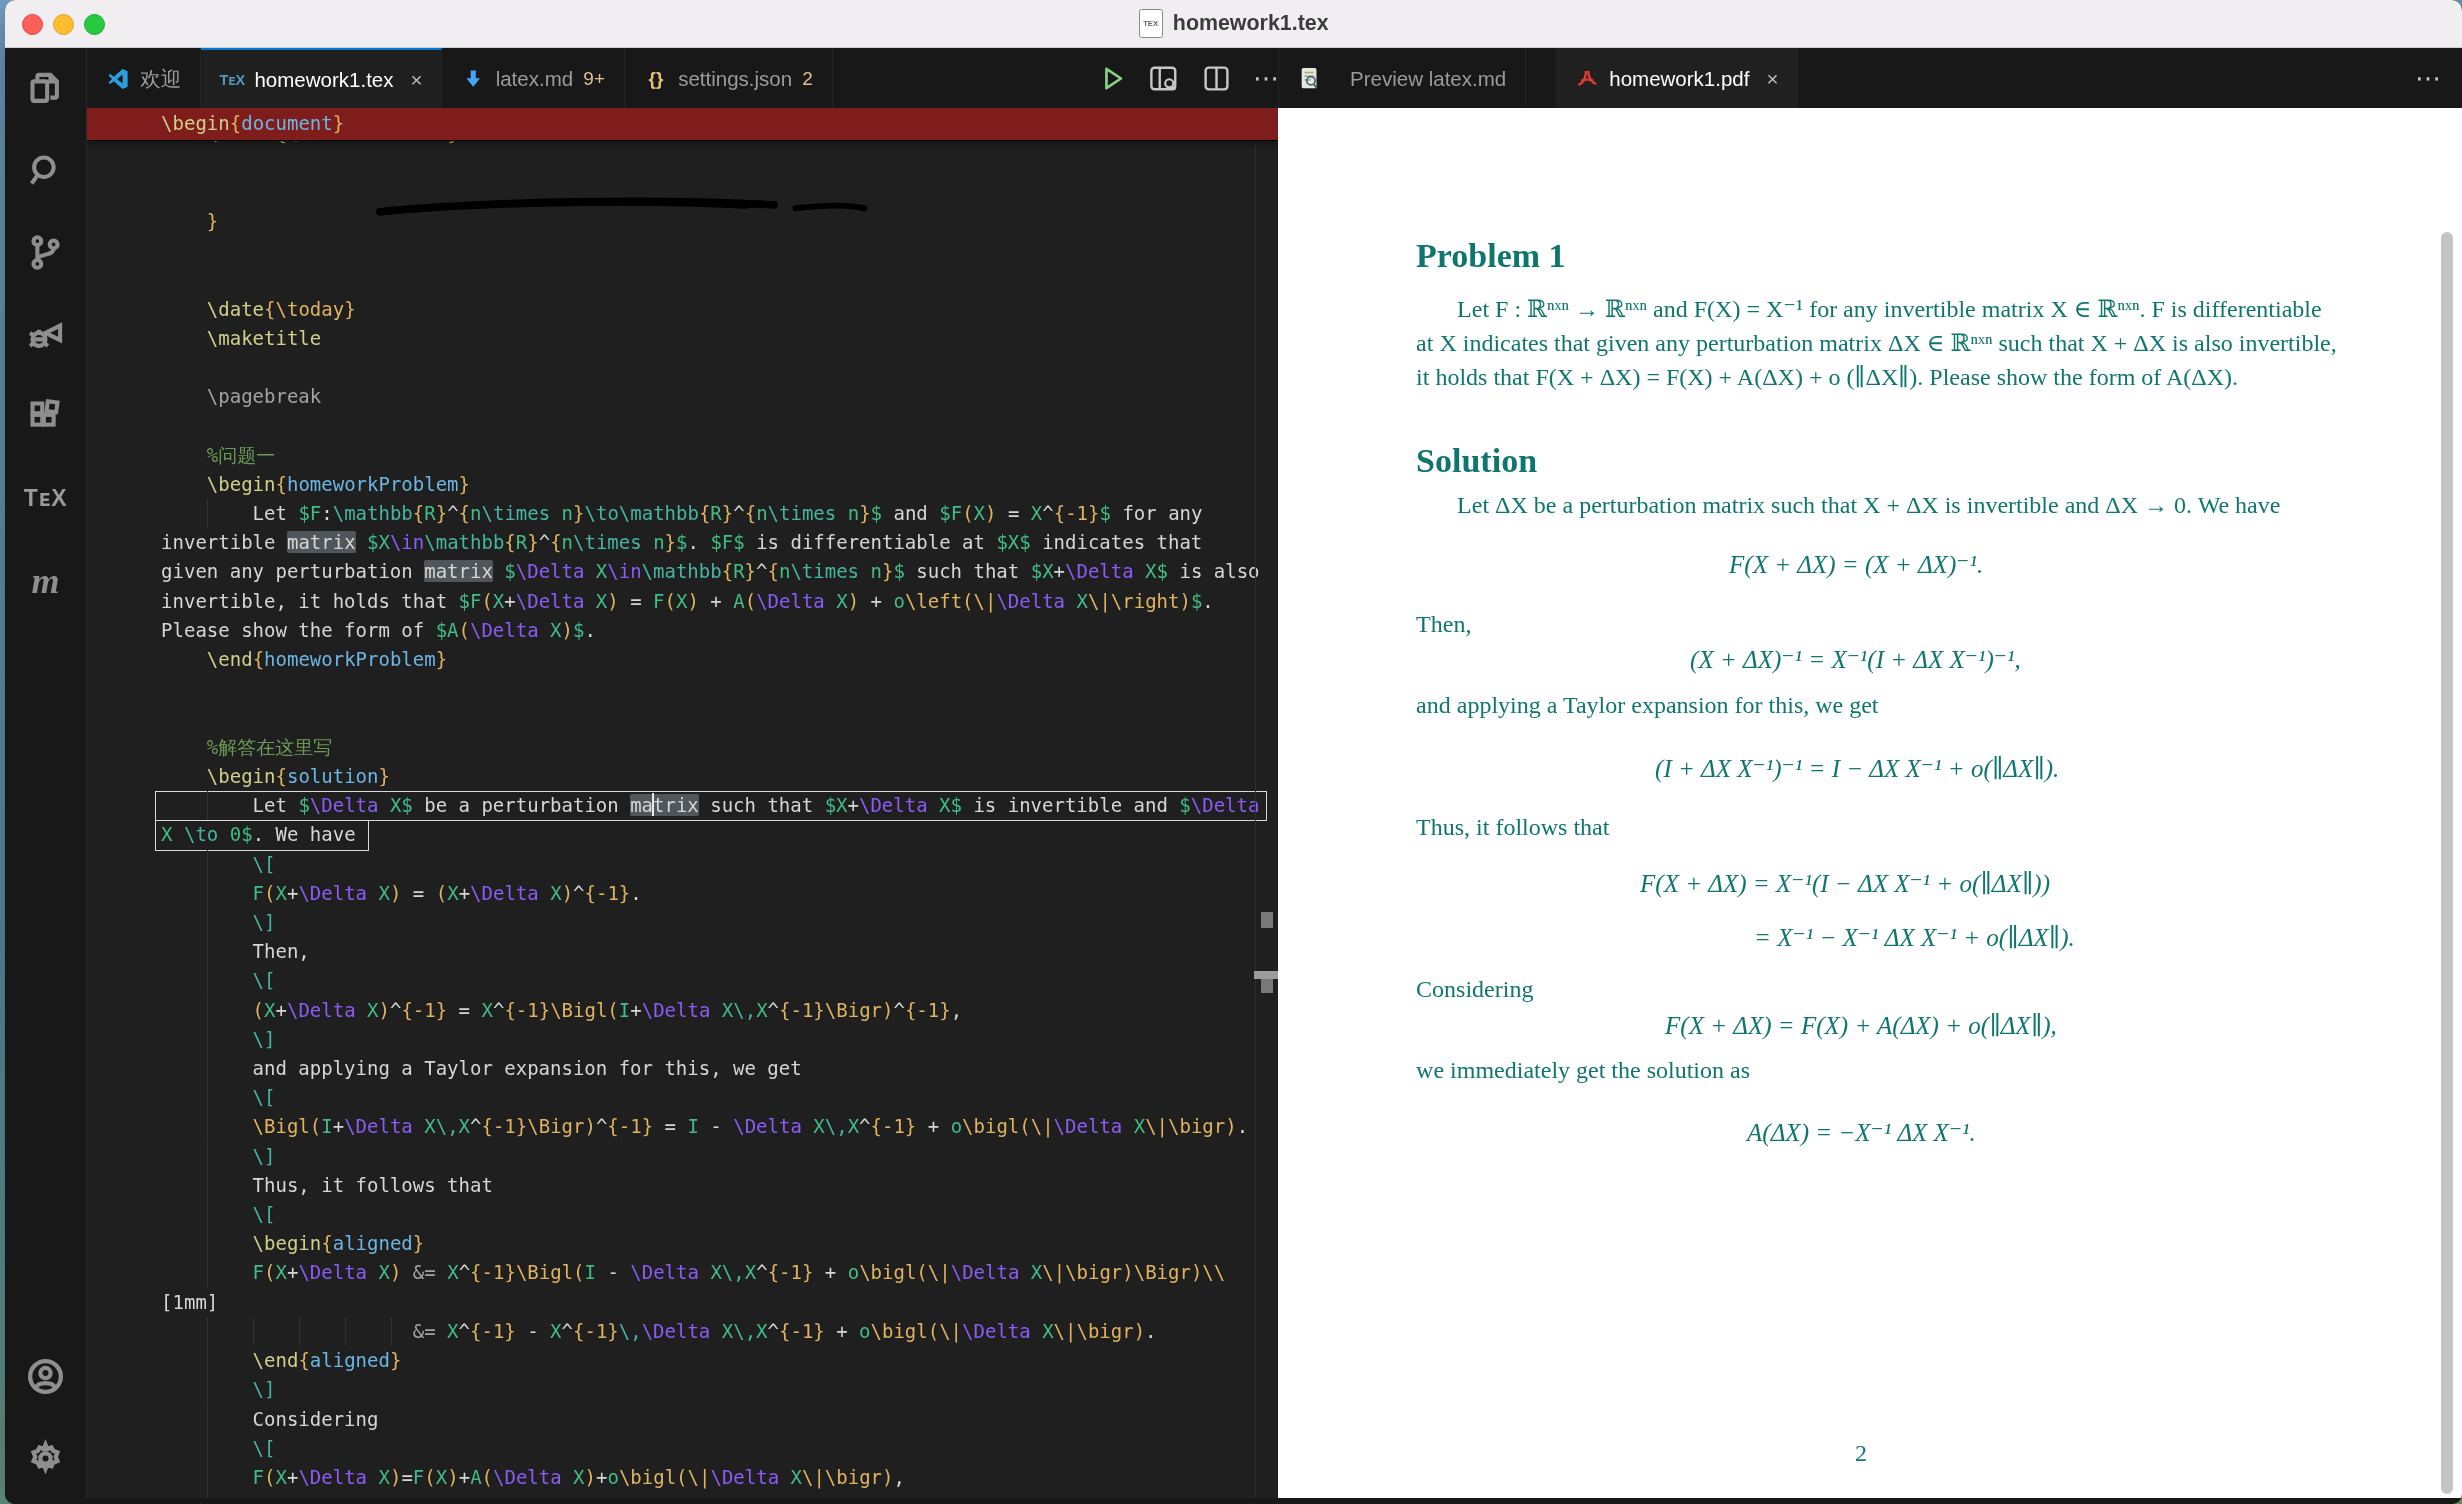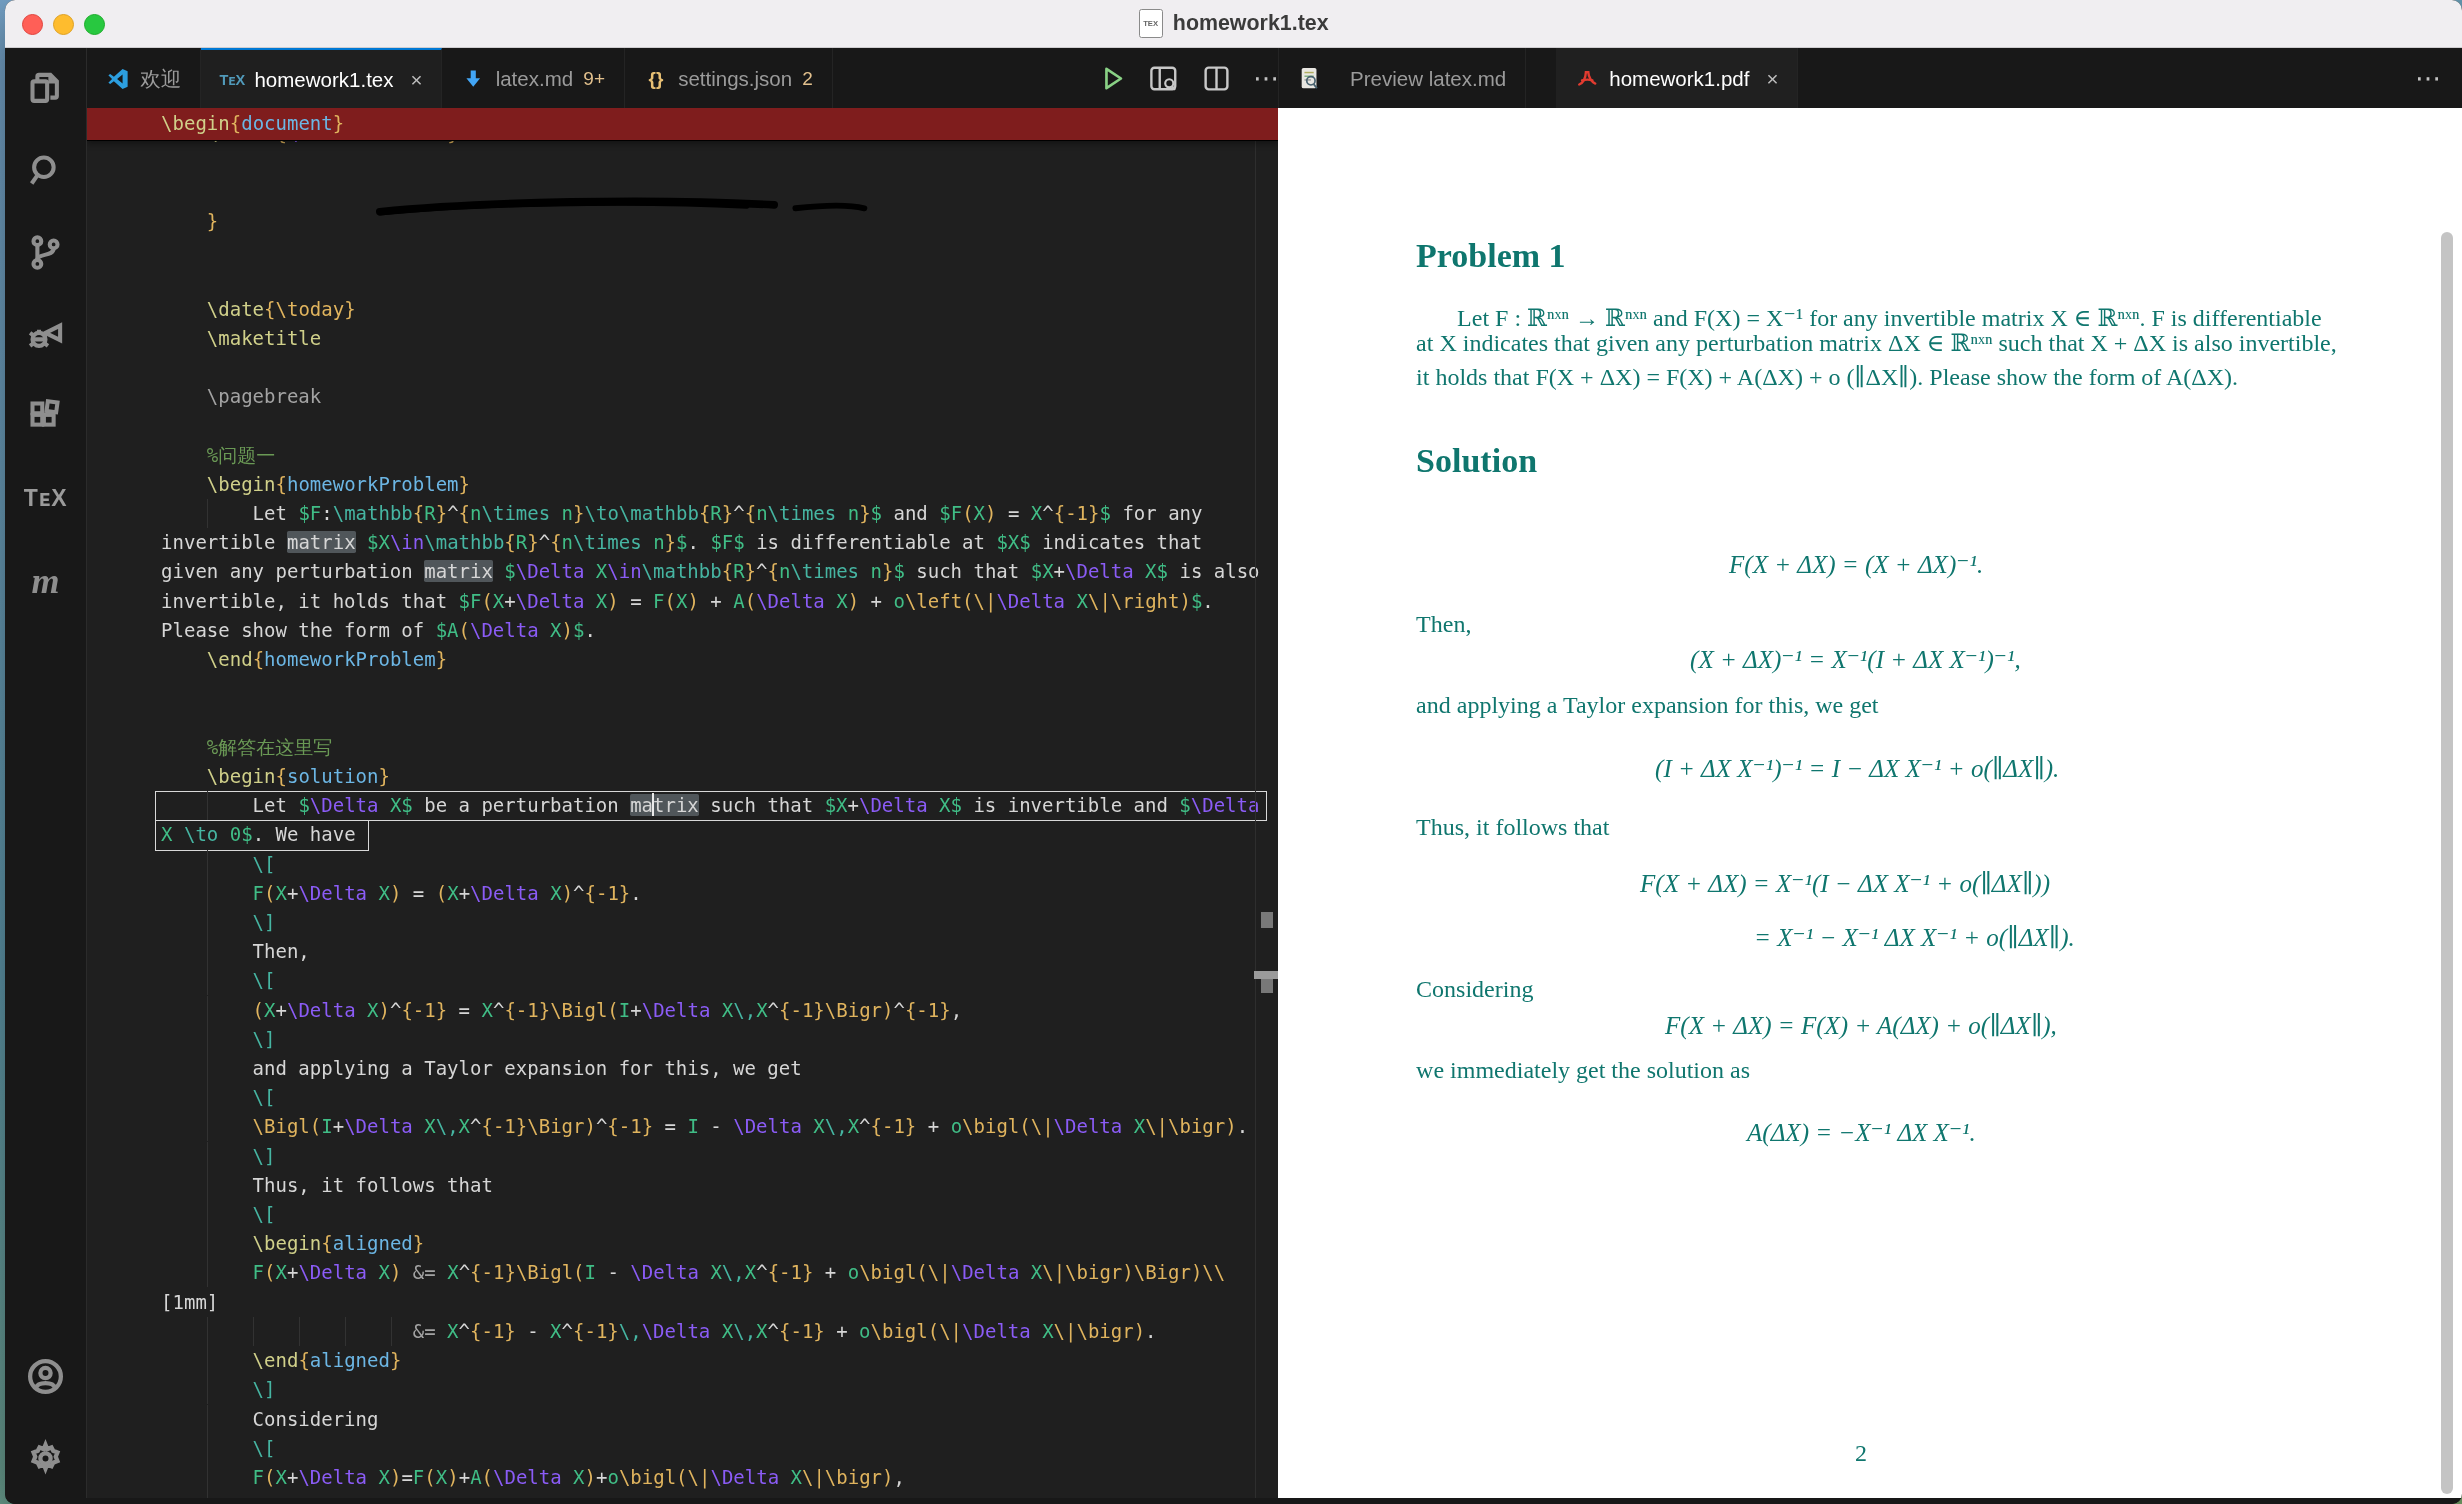--- a/index.html
+++ b/index.html
@@ -280,24 +280,25 @@
 
     <div class="divider-line"></div>
     <div class="ruler" style="left:1174px;top:804px;width:12px;height:16px;"></div>
     <div class="ruler" style="left:1167px;top:863px;width:26px;height:7.7px;background:#9b9b9b;"></div>
     <div class="ruler" style="left:1174px;top:871px;width:12px;height:13.7px;"></div>
   </div>
 
   <div class="pdf-pane">
     <div id="pdf-layer" style="position:absolute;left:0;top:0;width:100%;height:100%;">
         <div class="pdf-line pdf-h" style="left: 138px; top: 129px;">Problem 1</div>
-        <div class="pdf-line pdf-p" style="left: 179px; top: 187px; margin-top: 9px;">Let F : ℝⁿˣⁿ → ℝⁿˣⁿ and F(X) = X⁻¹ for any invertible matrix X ∈ ℝⁿˣⁿ. F is differentiable</div>
+        <div class="pdf-line pdf-p" style="left: 179px; top: 187px;">Let F : ℝⁿˣⁿ → ℝⁿˣⁿ and F(X) = X⁻¹ for any invertible matrix X ∈ ℝⁿˣⁿ. F is differentiable</div>
         <div class="pdf-line pdf-p" style="left: 138px; top: 221px;">at X indicates that given any perturbation matrix ΔX ∈ ℝⁿˣⁿ such that X + ΔX is also invertible,</div>
         <div class="pdf-line pdf-p" style="left: 138px; top: 255px;">it holds that F(X + ΔX) = F(X) + A(ΔX) + o (∥ΔX∥). Please show the form of A(ΔX).</div>
         <div class="pdf-line pdf-h" style="left: 138px; top: 334px;">Solution</div>
+        <div class="pdf-line pdf-p" style="left: 179px; top: 384px;">Let ΔX be a perturbation matrix such that X + ΔX is invertible and ΔX → 0. We have</div>
         <div class="pdf-line pdf-e" style="left: 451px; top: 442px;">F(X + ΔX) = (X + ΔX)⁻¹.</div>
         <div class="pdf-line pdf-p" style="left: 138px; top: 503px;">Then,</div>
         <div class="pdf-line pdf-e" style="left: 412px; top: 537px;">(X + ΔX)⁻¹ = X⁻¹(I + ΔX X⁻¹)⁻¹,</div>
         <div class="pdf-line pdf-p" style="left: 138px; top: 584px;">and applying a Taylor expansion for this, we get</div>
         <div class="pdf-line pdf-e" style="left: 377px; top: 646px;">(I + ΔX X⁻¹)⁻¹ = I − ΔX X⁻¹ + o(∥ΔX∥).</div>
         <div class="pdf-line pdf-p" style="left: 138px; top: 706px;">Thus, it follows that</div>
         <div class="pdf-line pdf-e" style="left: 362px; top: 761px;">F(X + ΔX) = X⁻¹(I − ΔX X⁻¹ + o(∥ΔX∥))</div>
         <div class="pdf-line pdf-e" style="left: 476px; top: 815px;">= X⁻¹ − X⁻¹ ΔX X⁻¹ + o(∥ΔX∥).</div>
         <div class="pdf-line pdf-p" style="left: 138px; top: 868px;">Considering</div>
         <div class="pdf-line pdf-e" style="left: 387px; top: 903px;">F(X + ΔX) = F(X) + A(ΔX) + o(∥ΔX∥),</div>

